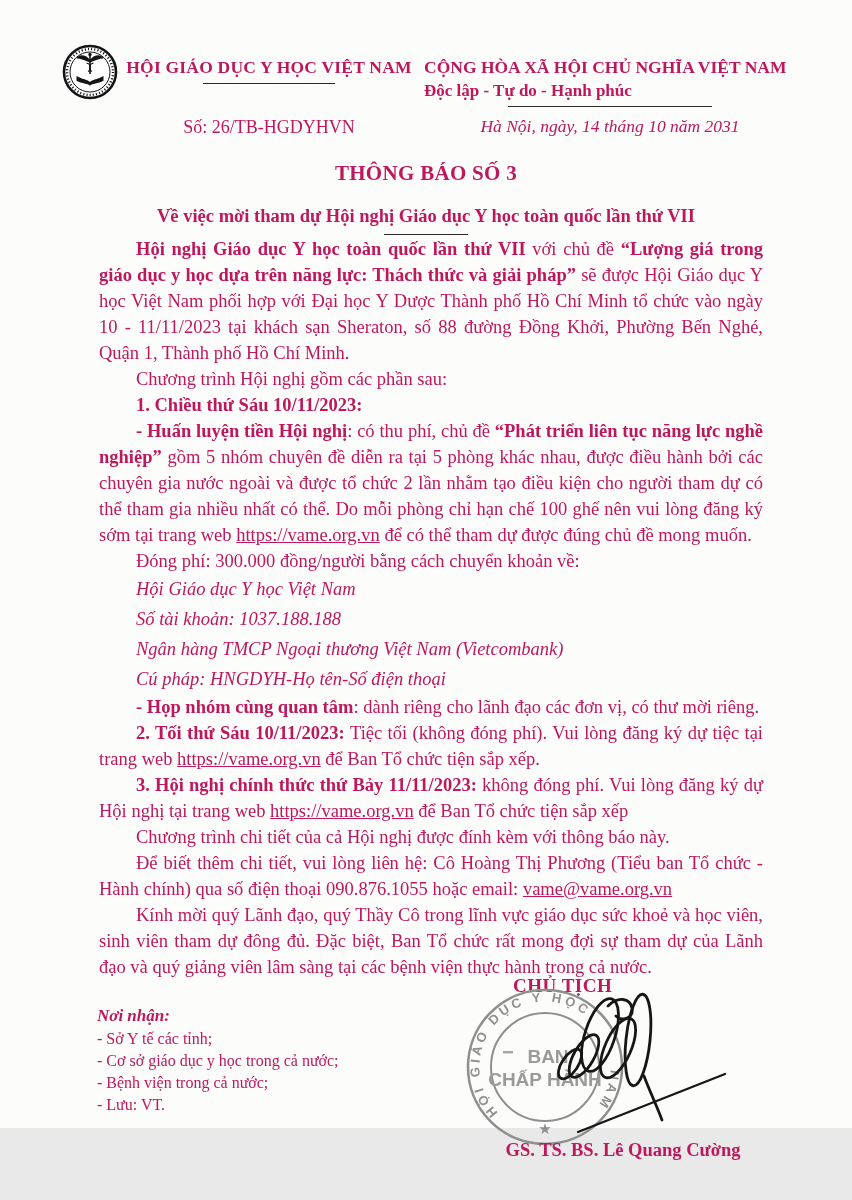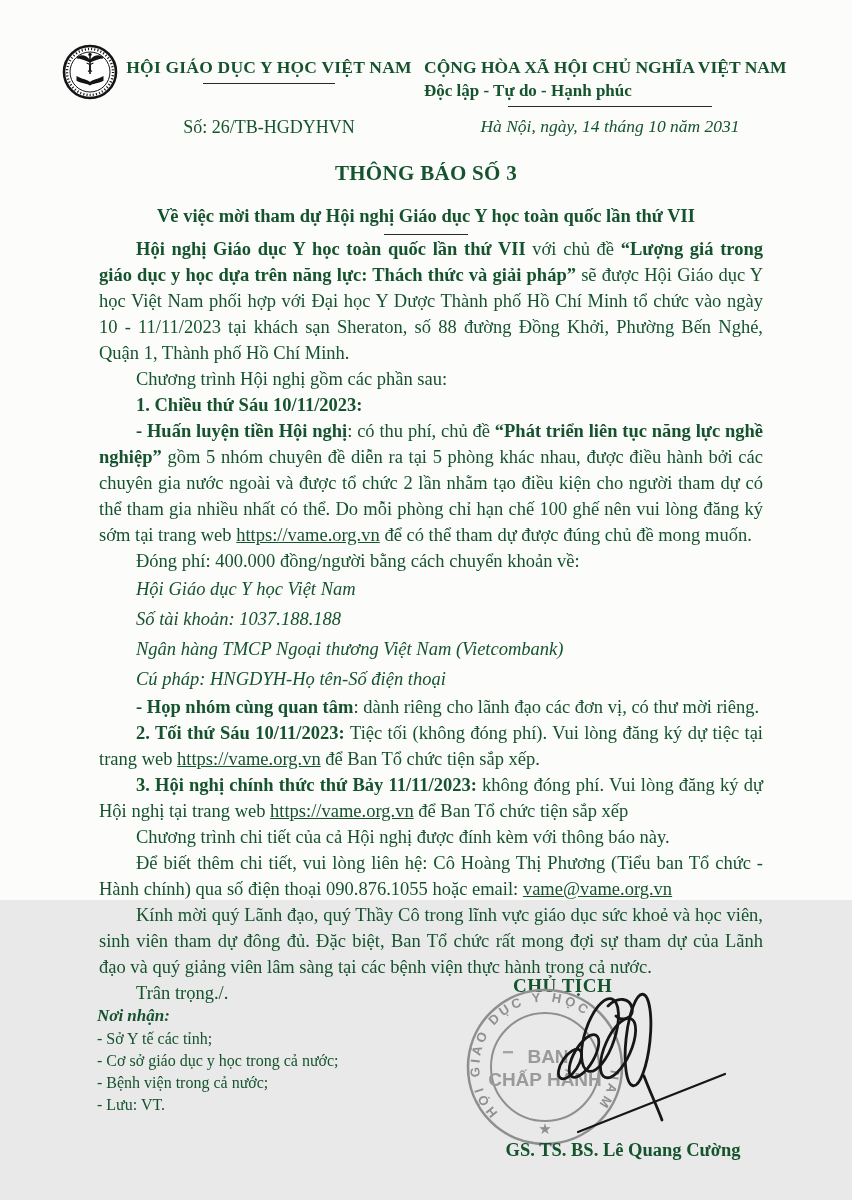--- a/index.html
+++ b/index.html
@@ -1,19 +1,19 @@
 <!DOCTYPE html>
 <html><head>
 <meta charset="utf-8">
 <style>
   html,body{margin:0;padding:0;width:852px;height:1200px;overflow:hidden;}
   body{background:#e9e9e9;}
   .page{
-    position:relative;width:852px;height:900px;background:#fcfcfa;
-    font-family:"Liberation Serif","DejaVu Serif",serif;color:#14532d;
+    position:relative;width:852px;height:1128px;background:#fcfcfa;
+    font-family:"Liberation Serif","DejaVu Serif",serif;color:#be185d;
   }
   
   .logo{position:absolute;left:61px;top:43px;width:58px;height:58px;}
   .hleft{position:absolute;left:126px;top:57px;width:286px;text-align:center;}
   .org-name{font-weight:bold;font-size:17.5px;letter-spacing:.2px;}
   .rule{border:0;border-top:1.6px solid #2a2a2a;margin:5px auto 0;}
   .rule.org{width:132px;}
   .hright{position:absolute;left:424px;top:57px;width:372px;}
   .republic{font-weight:bold;font-size:17.5px;}
   .motto{font-weight:bold;font-size:17px;margin-top:3px;}
@@ -83,40 +83,39 @@
 
   <div class="body-text">
     <p class="para"><span class="b">Hội nghị Giáo dục Y học toàn quốc lần thứ VII </span><span>với chủ đề </span><span class="b">“Lượng giá trong giáo dục y học dựa trên năng lực: Thách thức và giải pháp”</span><span> sẽ được Hội Giáo dục Y học Việt Nam phối hợp với Đại học Y Dược Thành phố Hồ Chí Minh tổ chức vào ngày 10 - 11/11/2023 tại khách sạn Sheraton, số 88 đường Đồng Khởi, Phường Bến Nghé, Quận 1, Thành phố Hồ Chí Minh.</span></p>
 
     <p class="para">Chương trình Hội nghị gồm các phần sau:</p>
 
     <p class="para b">1. Chiều thứ Sáu 10/11/2023:</p>
 
     <p class="para dash"><span class="b">- Huấn luyện tiền Hội nghị</span><span>: có thu phí, chủ đề </span><span class="b">“Phát triển liên tục năng lực nghề nghiệp”</span><span> gồm 5 nhóm chuyên đề diễn ra tại 5 phòng khác nhau, được điều hành bởi các chuyên gia nước ngoài và được tổ chức 2 lần nhằm tạo điều kiện cho người tham dự có thể tham gia nhiều nhất có thể. Do mỗi phòng chỉ hạn chế 100 ghế nên vui lòng đăng ký sớm tại trang web </span><span class="lnk">https://vame.org.vn</span><span> để có thể tham dự được đúng chủ đề mong muốn.</span></p>
 
-    <p class="para">Đóng phí: 400.000 đồng/người bằng cách chuyển khoản về:</p>
+    <p class="para">Đóng phí: 300.000 đồng/người bằng cách chuyển khoản về:</p>
 
     <p class="bank">Hội Giáo dục Y học Việt Nam</p>
     <p class="bank">Số tài khoản: 1037.188.188</p>
     <p class="bank">Ngân hàng TMCP Ngoại thương Việt Nam (Vietcombank)</p>
     <p class="bank">Cú pháp: HNGDYH-Họ tên-Số điện thoại</p>
 
     <p class="para dash"><span class="b">- Họp nhóm cùng quan tâm</span><span>: dành riêng cho lãnh đạo các đơn vị, có thư mời riêng.</span></p>
 
     <p class="para"><span class="b">2. Tối thứ Sáu 10/11/2023: </span><span>Tiệc tối (không đóng phí). Vui lòng đăng ký dự tiệc tại trang web </span><span class="lnk">https://vame.org.vn</span><span> để Ban Tổ chức tiện sắp xếp.</span></p>
 
     <p class="para"><span class="b">3. Hội nghị chính thức thứ Bảy 11/11/2023: </span><span>không đóng phí. Vui lòng đăng ký dự Hội nghị tại trang web </span><span class="lnk">https://vame.org.vn</span><span> để Ban Tổ chức tiện sắp xếp</span></p>
 
     <p class="para">Chương trình chi tiết của cả Hội nghị được đính kèm với thông báo này.</p>
 
     <p class="para"><span>Để biết thêm chi tiết, vui lòng liên hệ: Cô Hoàng Thị Phương (Tiểu ban Tổ chức - Hành chính) qua số điện thoại 090.876.1055 hoặc email: </span><span class="lnk">vame@vame.org.vn</span></p>
 
     <p class="para">Kính mời quý Lãnh đạo, quý Thầy Cô trong lĩnh vực giáo dục sức khoẻ và học viên, sinh viên tham dự đông đủ. Đặc biệt, Ban Tổ chức rất mong đợi sự tham dự của Lãnh đạo và quý giảng viên lâm sàng tại các bệnh viện thực hành trong cả nước.</p>
 
-    <p class="closing">Trân trọng./.</p>
   </div>
 
   <div class="recipients">
     <div class="recipients-label">Nơi nhận:</div>
     <div class="recipient-item">- Sở Y tế các tỉnh;</div>
     <div class="recipient-item">- Cơ sở giáo dục y học trong cả nước;</div>
     <div class="recipient-item">- Bệnh viện trong cả nước;</div>
     <div class="recipient-item">- Lưu: VT.</div>
   </div>
 

